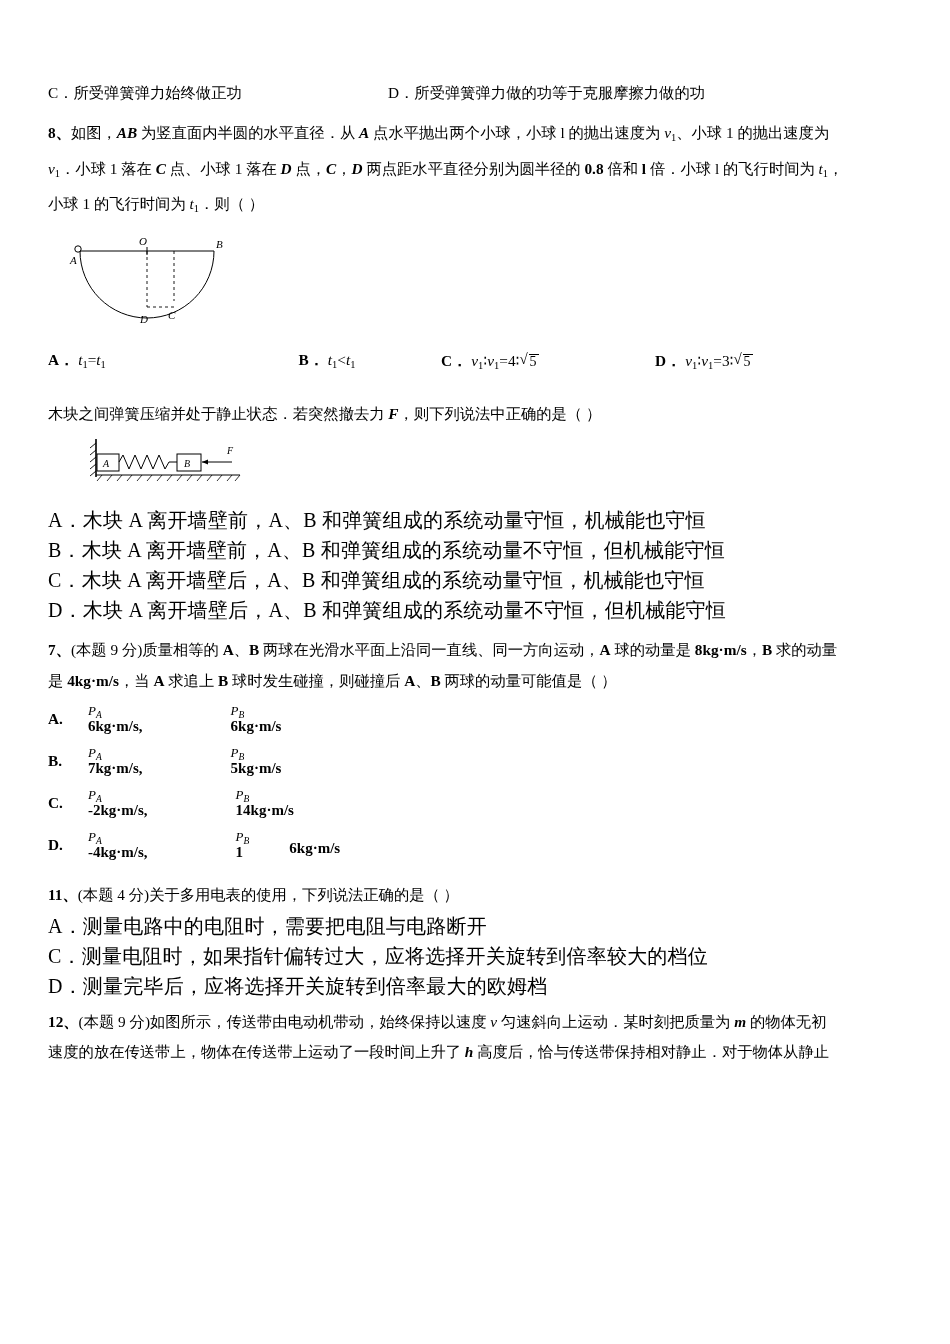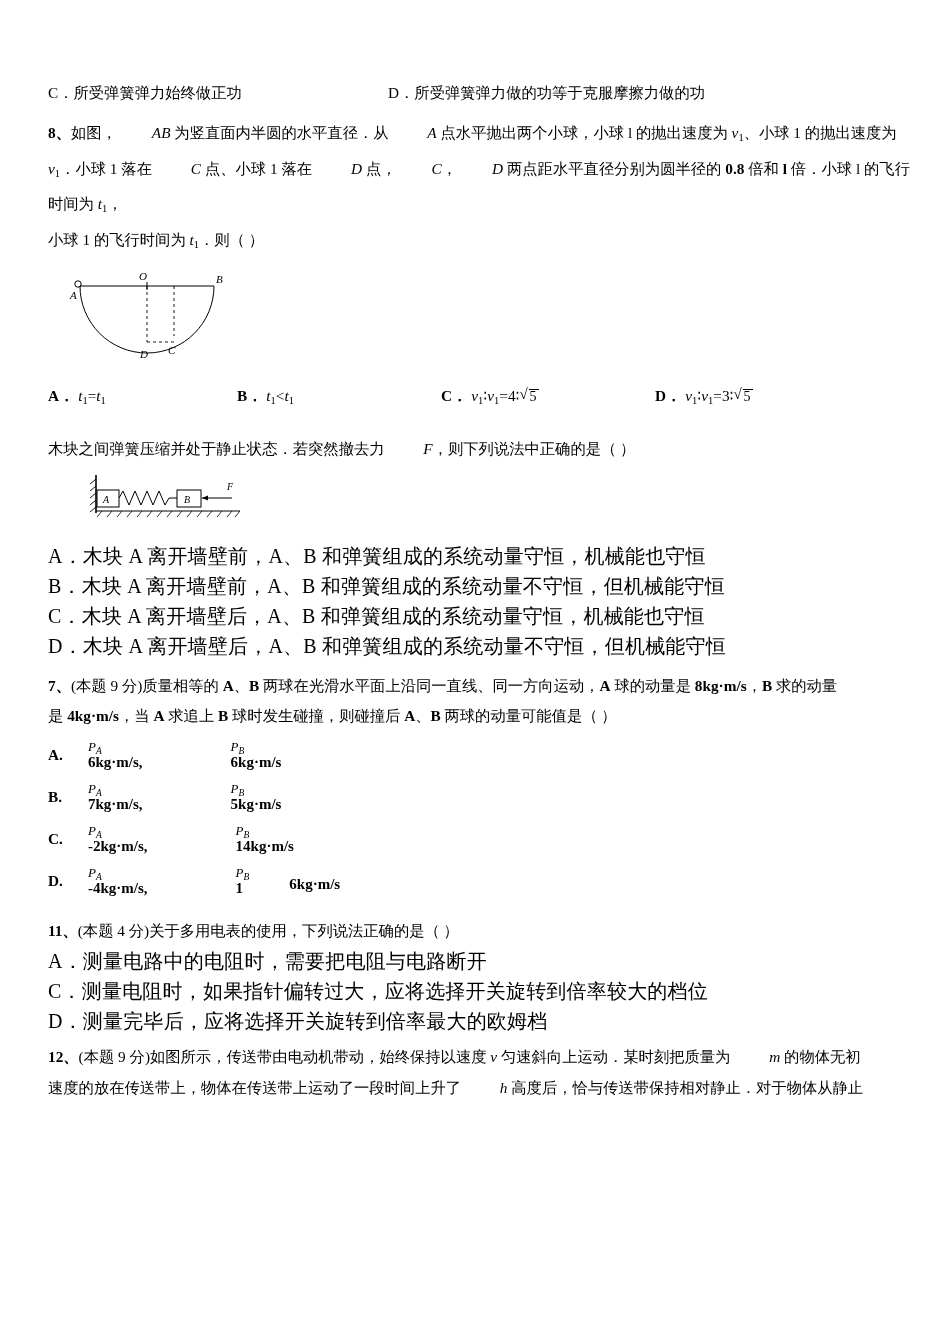--- a/index.html
+++ b/index.html
@@ -33,40 +33,40 @@
     line-height: 30px;
     letter-spacing: 0.2px;
   }
   .opt-2col {
     display: flex;
     font-size: 15.3px;
     line-height: 30px;
   }
   .opt-2col .c1 { width: 340px; }
   .bold { font-weight: bold; }
-  .it { font-style: italic; font-weight: normal; margin-left: 35px; }
+  .it { font-style: italic; font-weight: bold; }
   .iti { font-style: italic; }
   .sub { font-size: 10.5px; vertical-align: -3px; }
   .para { font-size: 15.3px; line-height: 30.5px; text-align: justify; }
   .spacer6 { height: 6px; }
   .spacer10 { height: 10px; }
   .spacer14 { height: 14px; }
   .spacer18 { height: 18px; }
 
   
   .opt4 {
     display: flex;
     font-size: 15.3px;
     line-height: 30px;
     align-items: center;
     gap: 24px;
   }
   .opt4 .oc { width: 165px; }
   .opt4 .oc.w1 { width: 165px; }
-  .opt4 .oc.w2 { width: 180px; }
+  .opt4 .oc.w2 { width: 180px; text-align: center; }
   .opt4 .oc.w3 { width: 190px; }
 
   
   .sqrt {
     display: inline-block;
     position: relative;
     padding-left: 9px;
     padding-top: 1px;
   }
   .sqrt:before {

